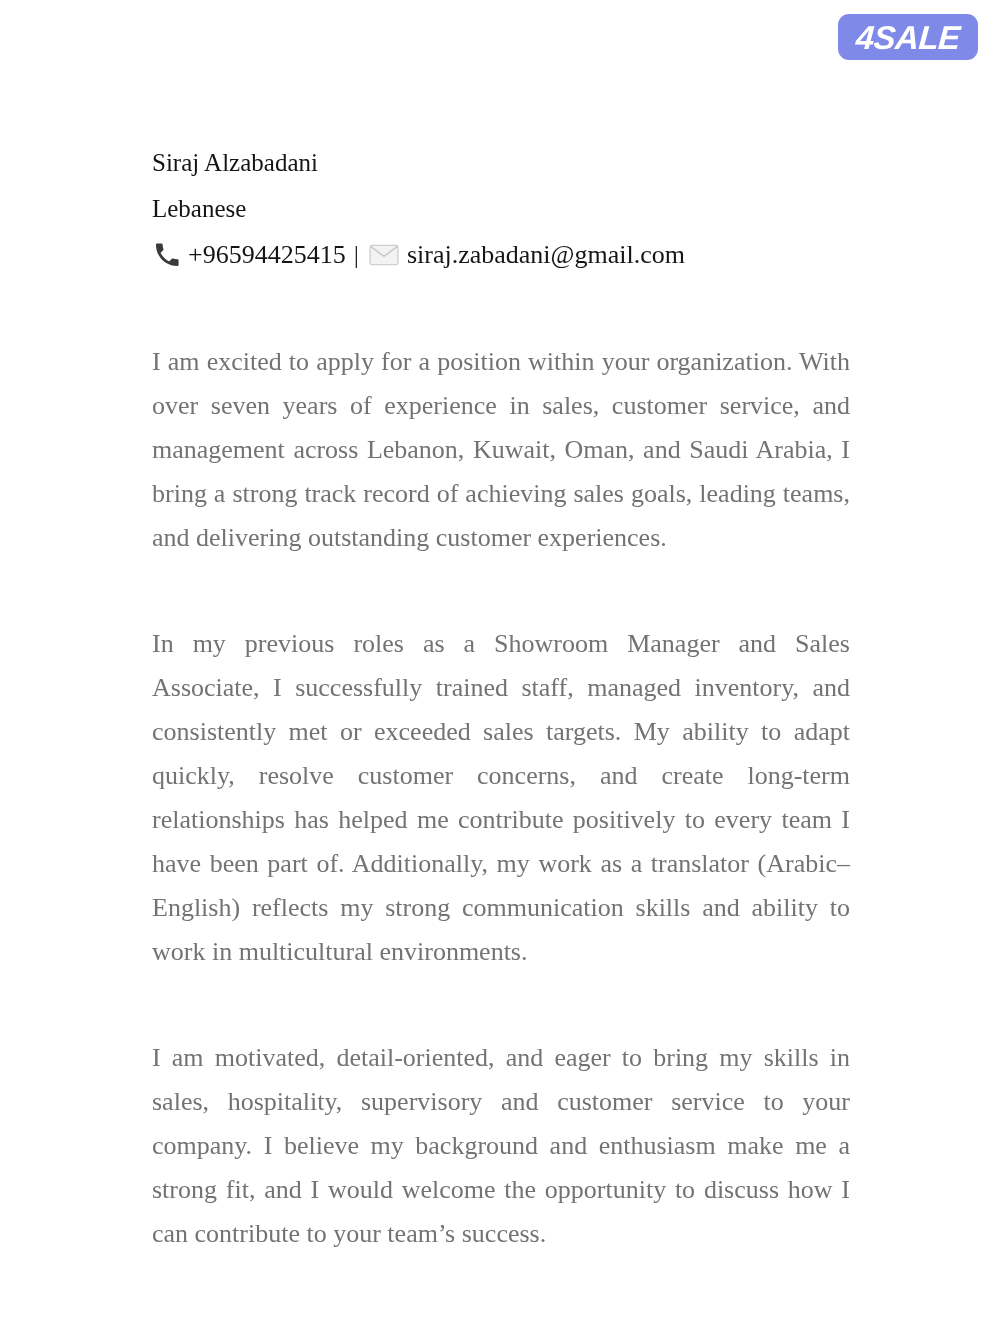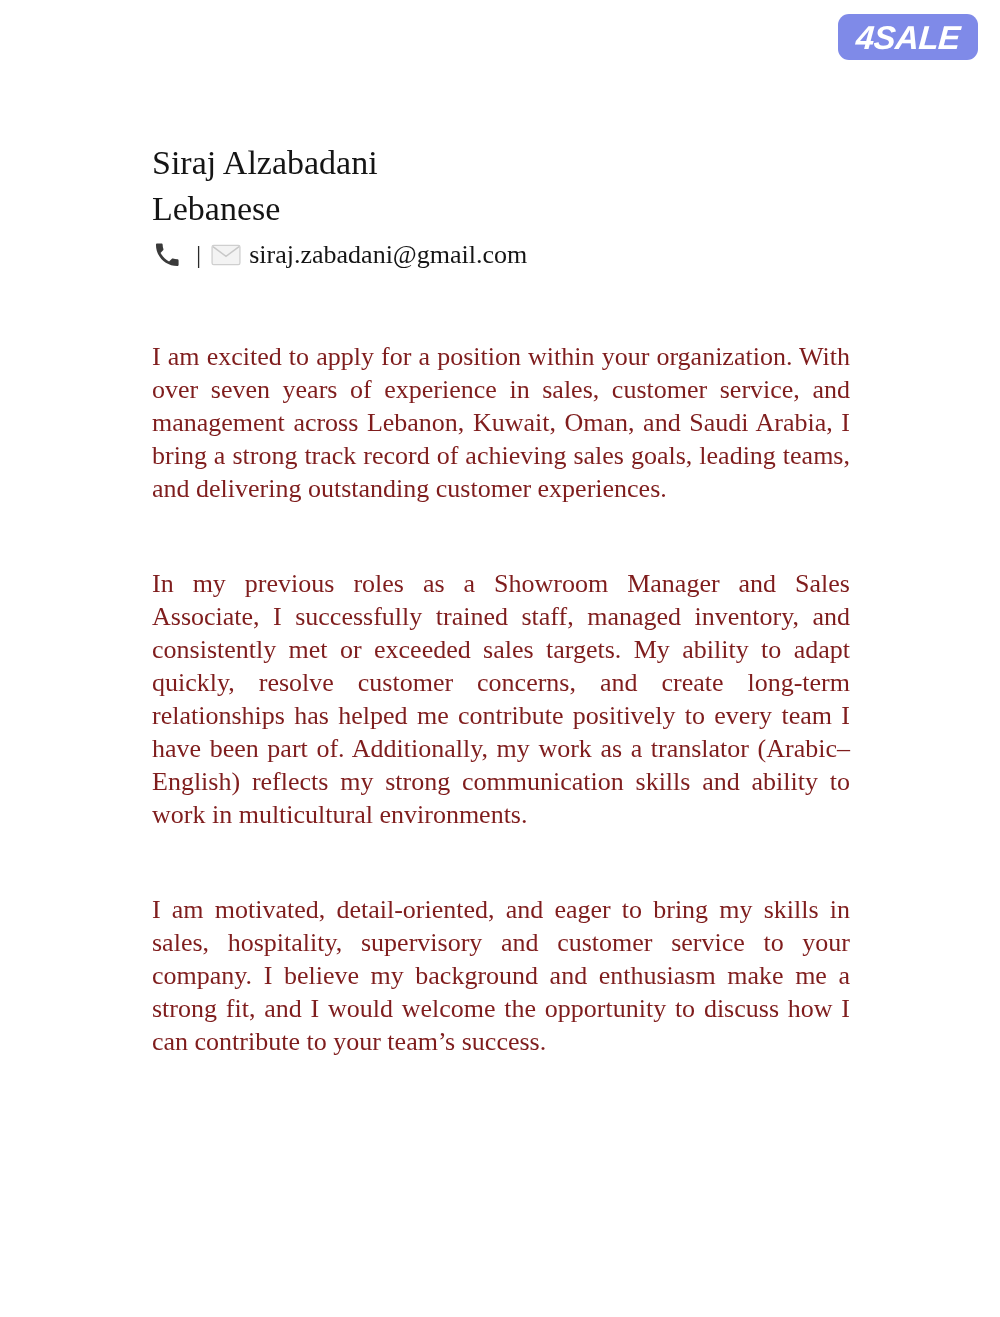--- a/index.html
+++ b/index.html
@@ -51,21 +51,21 @@
     position: absolute;
     left: 152px;
     top: 140px;
     width: 698px;
   }
 
   .sender-block {
     margin: 0 0 0 0;
   }
   .sender-line {
-    font-size: 34px;
+    font-size: 25px;
     line-height: 46px;
     color: #151515;
     white-space: nowrap;
   }
 
   .contact-line {
     font-size: 26px;
     line-height: 46px;
     color: #151515;
     display: flex;
@@ -95,25 +95,25 @@
 
   .salutation {
     font-size: 26px;
     line-height: 34px;
     margin-top: 48px;
     color: #111111;
   }
 
   .para {
     font-size: 26px;
-    line-height: 33px;
+    line-height: 44px;
     text-align: justify;
     text-justify: inter-word;
     margin-top: 62px;
-    color: #7f1d1d;
+    color: #737373;
     hyphens: manual;
   }
   .para:first-of-type { margin-top: 62px; }
 </style>
 </head>
 <body>
 
 <div class="logo-wrap">
   <div class="logo-badge">
     <span class="logo-text">4SALE</span>
@@ -125,20 +125,21 @@
   <div class="sender-block">
     <div class="sender-line">Siraj Alzabadani</div>
     <div class="sender-line">Lebanese</div>
 
     <div class="contact-line">
       <span class="icon-phone">
         <svg viewBox="0 0 24 24" width="30" height="26" aria-hidden="true">
           <path fill="#3a3a3a" d="M6.6 10.8c1.6 3.1 4.2 5.6 7.3 7.2l2.4-2.4c.3-.3.8-.4 1.2-.3 1.3.4 2.6.7 4 .7.7 0 1.2.5 1.2 1.2v3.8c0 .7-.5 1.2-1.2 1.2C10.6 22.2 1.8 13.4 1.8 2.5 1.8 1.8 2.3 1.3 3 1.3h3.8c.7 0 1.2.5 1.2 1.2 0 1.4.2 2.7.7 4 .1.4 0 .9-.3 1.2l-2.4 2.4z"></path>
         </svg>
       </span>
+      <span>+96594425415</span>
       <span class="sep">|</span>
       <span class="icon-mail">
         <svg viewBox="0 0 28 20" width="30" height="22" aria-hidden="true">
           <rect x="1" y="1" width="26" height="18" rx="1.5" fill="#f3f3f3" stroke="#cfcfcf" stroke-width="1.2"></rect>
           <path d="M1.8 2.2 L14 11.2 L26.2 2.2" fill="none" stroke="#c8c8c8" stroke-width="1.4"></path>
         </svg>
       </span>
       <span>siraj.zabadani@gmail.com</span>
     </div>
   </div>

